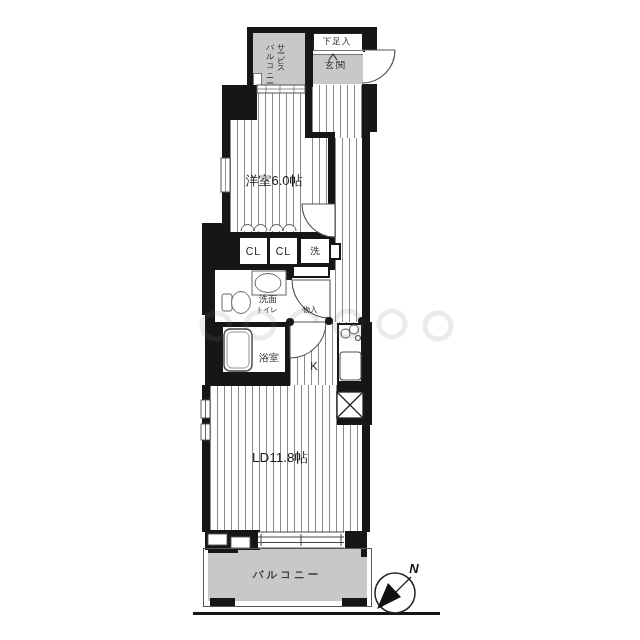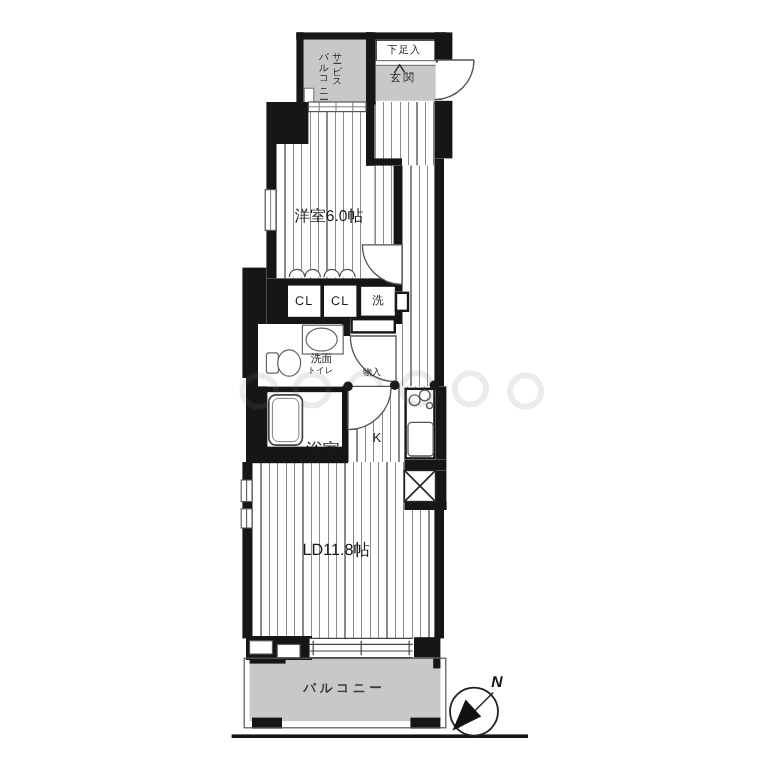--- a/index.html
+++ b/index.html
@@ -185,19 +185,19 @@
   </div>
   <div class="lbl" style="left:337px;top:42px;font-size:8.5px;letter-spacing:1px;font-family:Liberation Mono, monospace;">下足入</div>
   <div class="lbl" style="left:336px;top:65px;font-size:9px;letter-spacing:2px;">玄関</div>
   <div class="lbl" style="left:274px;top:180px;font-size:13px;">洋室6.0帖</div>
   <div class="lbl" style="left:253.5px;top:251px;font-size:10.5px;letter-spacing:1px;">CL</div>
   <div class="lbl" style="left:283.5px;top:251px;font-size:10.5px;letter-spacing:1px;">CL</div>
   <div class="lbl" style="left:315px;top:251px;font-size:9.5px;">洗</div>
   <div class="lbl" style="left:310px;top:271.5px;font-size:7.5px;margin-top:38px;">物入</div>
   <div class="lbl" style="left:268px;top:299px;font-size:9px;">洗面</div>
   <div class="lbl" style="left:267px;top:309px;font-size:7px;">トイレ</div>
-  <div class="lbl" style="left:269px;top:358px;font-size:14px;margin-top:16px;">浴室</div>
+  <div class="lbl" style="left:269px;top:358px;font-size:10px;">浴室</div>
   <div class="lbl" style="left:314px;top:366px;font-size:11px;">K</div>
   <div class="lbl" style="left:280px;top:458px;font-size:13.5px;">LD11.8帖</div>
   <div class="lbl" style="left:287px;top:574px;font-size:10.5px;font-weight:bold;letter-spacing:3px;color:#3a3a3a;">バルコニー</div>
   <div class="lbl" style="left:414px;top:568px;font-size:13px;font-weight:bold;font-style:italic;color:#111;">N</div>
 
 </div>
 
 </body></html>

